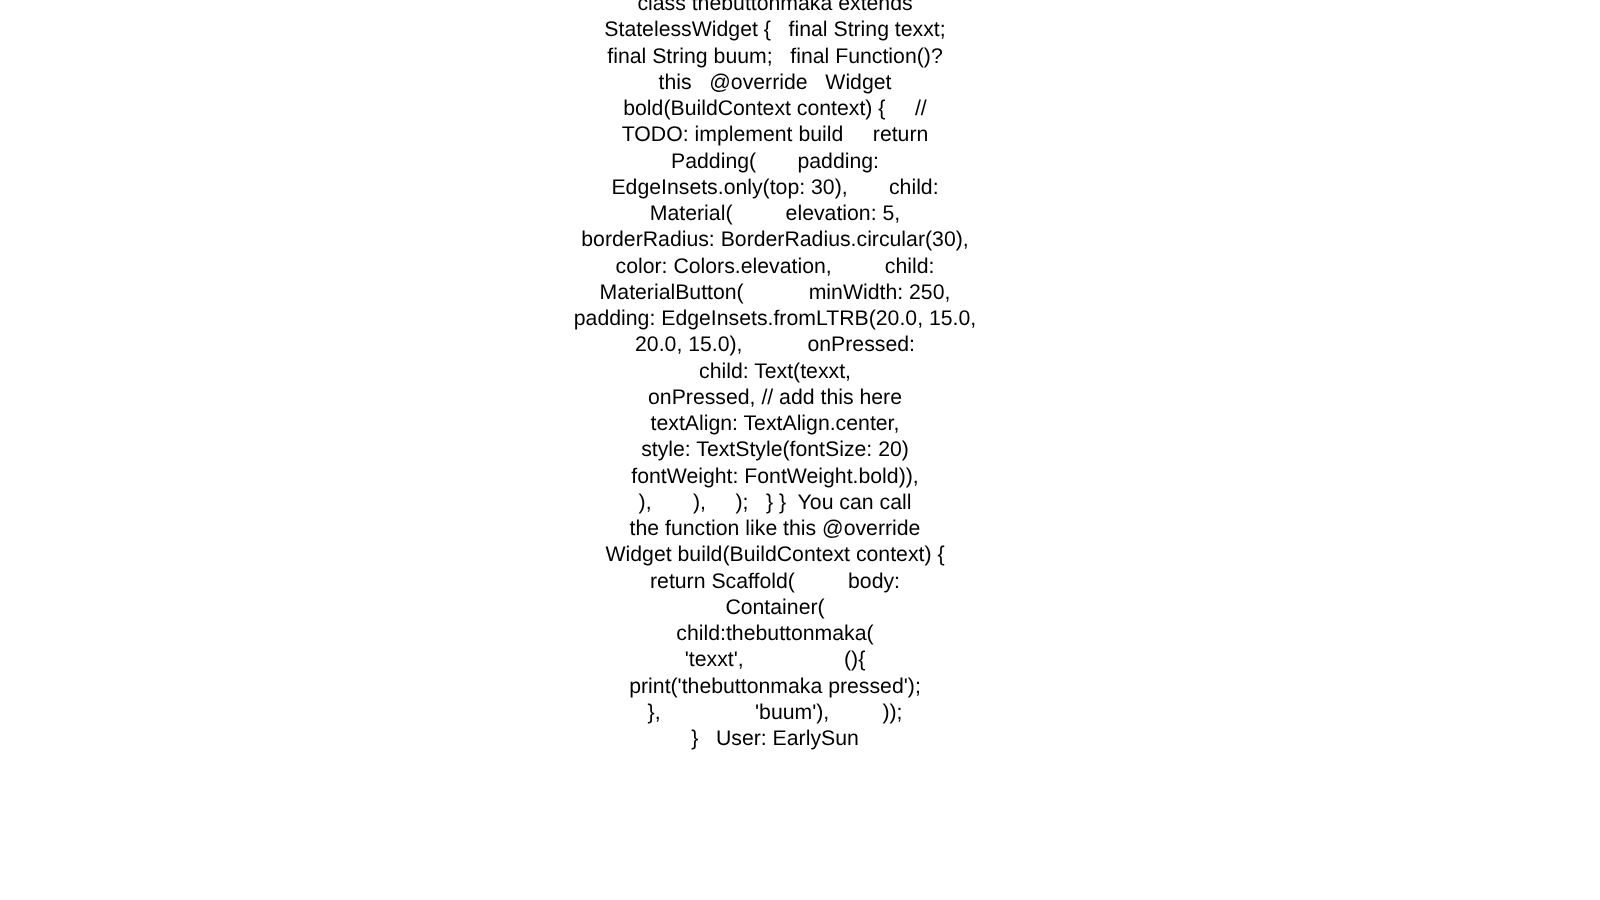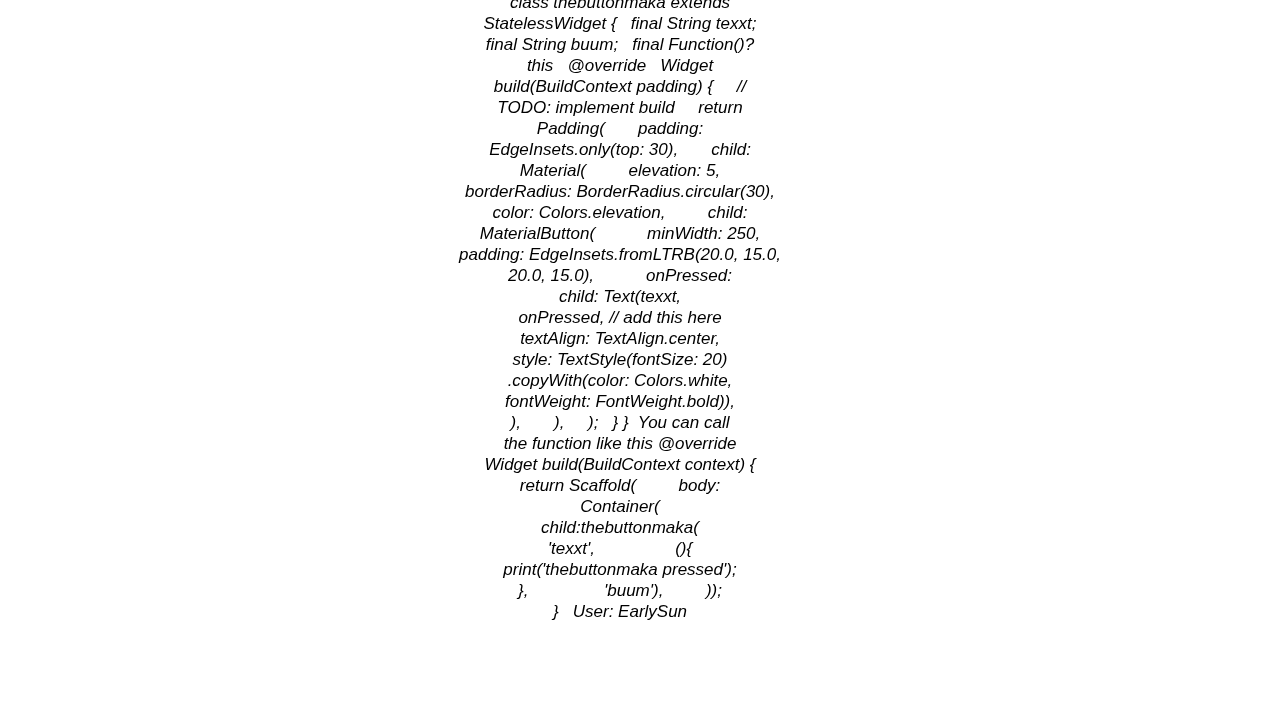--- a/index.html
+++ b/index.html
@@ -10,21 +10,20 @@
     background: #ffffff;
     overflow: hidden;
   }
   .clip-region {
     position: absolute;
     left: 0;
     top: 0;
     width: 1188px;
     height: 684px;
     overflow: hidden;
-    font-style: italic;
   }
   .text-col {
     position: absolute;
     left: 420px;
     top: -8px;
     width: 400px;
     text-align: center;
     font-family: "Liberation Sans", sans-serif;
     font-size: 17px;
     line-height: 21px;
@@ -36,35 +35,34 @@
 </style>
 </head>
 <body>
 
 <div class="clip-region">
   <div class="text-col">
       <div class="line">class thebuttonmaka extends</div>
       <div class="line">StatelessWidget {   final String texxt;</div>
       <div class="line">final String buum;   final Function()?</div>
       <div class="line">this   @override   Widget</div>
-      <div class="line">build(BuildContext padding) {     //</div>
+      <div class="line">bold(BuildContext context) {     //</div>
       <div class="line">TODO: implement build     return</div>
       <div class="line">Padding(       padding:</div>
       <div class="line">EdgeInsets.only(top: 30),       child:</div>
       <div class="line">Material(         elevation: 5,</div>
       <div class="line">borderRadius: BorderRadius.circular(30),</div>
       <div class="line">color: Colors.elevation,         child:</div>
       <div class="line">MaterialButton(           minWidth: 250,</div>
       <div class="line">padding: EdgeInsets.fromLTRB(20.0, 15.0,</div>
       <div class="line">20.0, 15.0),           onPressed:</div>
       <div class="line">child: Text(texxt,</div>
       <div class="line">onPressed, // add this here</div>
       <div class="line">textAlign: TextAlign.center,</div>
       <div class="line">style: TextStyle(fontSize: 20)</div>
-      <div class="line">.copyWith(color: Colors.white,</div>
       <div class="line">fontWeight: FontWeight.bold)),</div>
       <div class="line">),       ),     );   } }  You can call</div>
       <div class="line">the function like this @override</div>
       <div class="line">Widget build(BuildContext context) {</div>
       <div class="line">return Scaffold(         body:</div>
       <div class="line">Container(</div>
       <div class="line">child:thebuttonmaka(</div>
       <div class="line">'texxt',                 (){</div>
       <div class="line">print('thebuttonmaka pressed');</div>
       <div class="line">},                'buum'),         ));</div>

